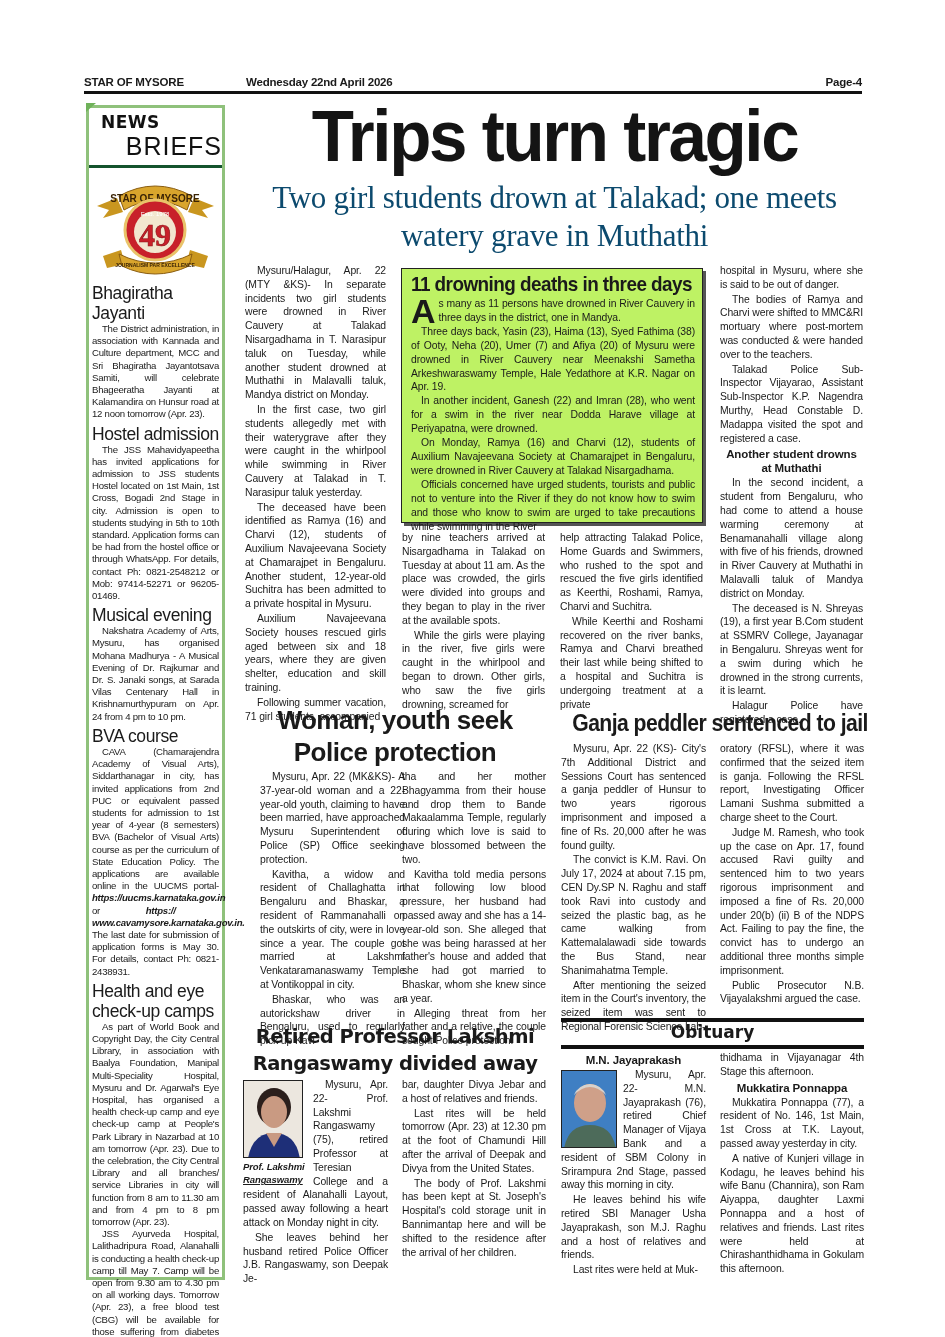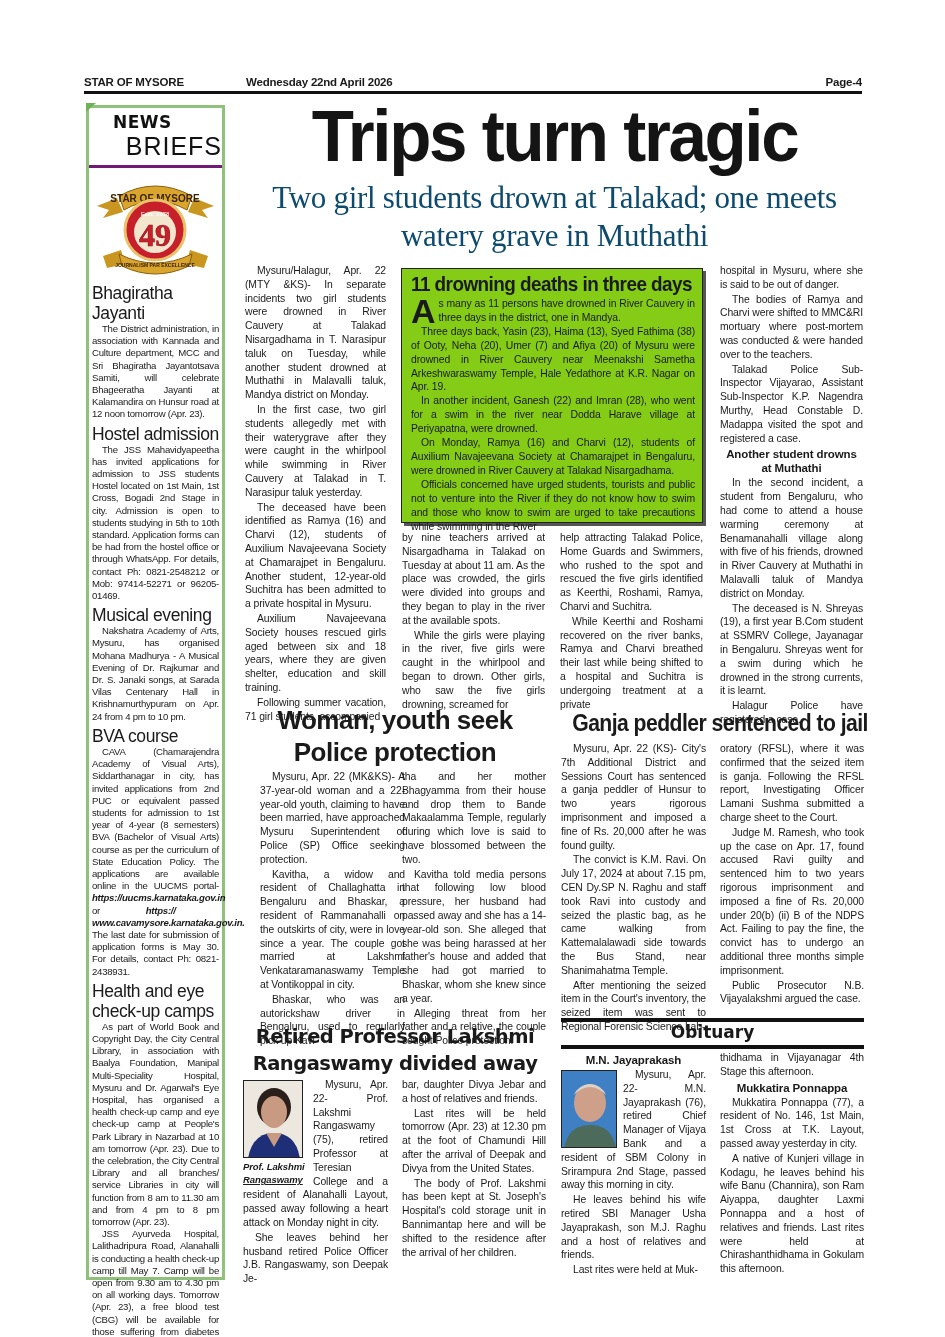--- a/index.html
+++ b/index.html
@@ -8,40 +8,40 @@
 
   .masthead { position: absolute; left: 84px; top: 76px; width: 778px; height: 18px; border-bottom: 3px solid #111; }
   .masthead span { position: absolute; top: 0; font-size: 11.5px; font-weight: bold; letter-spacing: -0.2px; }
   .mh-paper { left: 0; }
   .mh-date { left: 162px; }
   .mh-page { right: 0; }
 
   
   .briefs { position: absolute; left: 86px; top: 105px; width: 139px; height: 1175px; border: 3px solid #8fc17b; }
   .briefs-flag { position: absolute; left: -3px; top: -5px; width: 0; height: 0; border-top: 9px solid #6fb25a; border-right: 10px solid transparent; }
-  .briefs-head { height: 60px; border-bottom: 3px solid #701a75; padding: 4px 0 0 24px; }
+  .briefs-head { height: 60px; border-bottom: 3px solid #14532d; padding: 4px 0 0 12px; }
   .briefs-news { font-family: "DejaVu Sans", sans-serif; font-weight: bold; font-size: 17px; letter-spacing: 0.5px; line-height: 20px; color: #111; }
   .briefs-briefs { font-family: "Liberation Sans", sans-serif; font-size: 25px; letter-spacing: 1px; line-height: 28px; color: #111; text-align: right; }
   .logo { height: 112px; position: relative; }
   .brief { padding: 0 3px 0 3px; }
   .brief h3 { font-family: "Liberation Sans", sans-serif; font-weight: normal; font-size: 17.5px; line-height: 20px; letter-spacing: -0.4px; margin-top: 3px; }
   .brief p { font-size: 9.6px; line-height: 12.2px; text-align: justify; text-indent: 10px; letter-spacing: -0.25px; }
   .brief p b i, .brief p i b { font-weight: bold; font-style: italic; }
 
   
   .main-head { position: absolute; left: 242px; top: 98px; width: 625px; text-align: center; font-family: "Liberation Sans", sans-serif; font-weight: bold; font-size: 72px; line-height: 76px; letter-spacing: -2.5px; color: #141414; transform: scaleX(0.96); transform-origin: center; }
   .sub-head { position: absolute; left: 242px; top: 179px; width: 625px; text-align: center; font-family: "Liberation Serif", serif; font-size: 31px; line-height: 38px; color: #0c4a6e; letter-spacing: -0.3px; }
 
   .col { position: absolute; font-size: 10.4px; line-height: 13.8px; text-align: justify; letter-spacing: -0.1px; }
   .col p { text-indent: 12px; margin-bottom: 1px; }
   .col p.noind { text-indent: 0; }
   .col h4 { text-align: center; font-size: 11.5px; line-height: 14px; font-weight: bold; margin: 2px 0 1px; }
 
   
-  .box { position: absolute; left: 401px; top: 268px; width: 302px; height: 255px; border: 1.5px solid #222; box-shadow: 3px 3px 0 #555; padding: 2px 7px 0 9px; background: #84cc16; }
+  .box { position: absolute; left: 401px; top: 268px; width: 302px; height: 255px; border: 1.5px solid #222; box-shadow: 3px 3px 0 #555; padding: 2px 7px 0 9px; background: #bef264; }
   .box h2 { font-family: "Liberation Sans", sans-serif; font-weight: bold; font-size: 21px; line-height: 26px; letter-spacing: -0.6px; transform: scaleX(0.9); transform-origin: left; white-space: nowrap; }
   .box p { font-size: 10.4px; line-height: 13.9px; text-align: justify; text-indent: 10px; letter-spacing: -0.1px; }
   .box p.drop { text-indent: 0; }
   .dropcap { float: left; font-size: 34px; line-height: 26px; font-weight: bold; margin: 1px 3px 0 0; }
 
   .h-woman { position: absolute; left: 242px; top: 704px; width: 306px; text-align: center; font-family: Liberation Sans, sans-serif; font-weight: bold; font-size: 26px; line-height: 32px; letter-spacing: -0.5px; }
   .h-ganja { position: absolute; left: 560px; top: 708px; width: 306px; text-align: center; font-family: "Liberation Sans", sans-serif; font-weight: bold; font-size: 23px; line-height: 30px; letter-spacing: -0.6px; transform: scaleX(0.92); transform-origin: center; white-space: nowrap; }
   .h-prof { position: absolute; left: 242px; top: 1023px; width: 306px; text-align: center; font-family: "DejaVu Sans", sans-serif; font-weight: bold; font-size: 19.5px; line-height: 27px; letter-spacing: -0.5px; }
 
   .rule-obit-top { position: absolute; left: 561px; top: 1018px; width: 303px; height: 4px; background: #111; }

